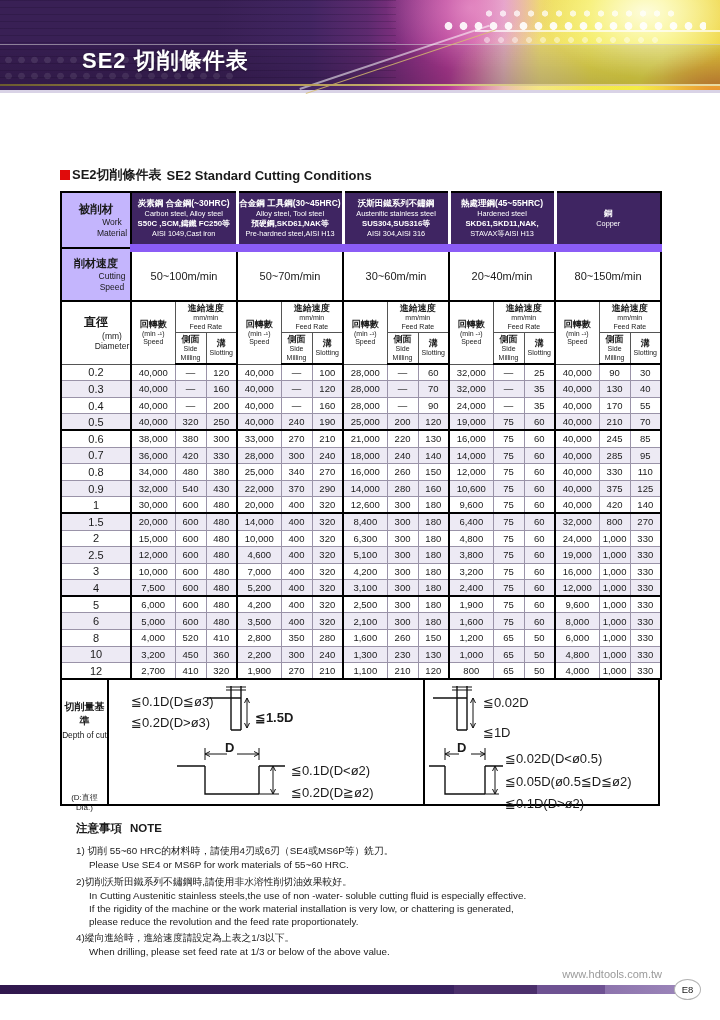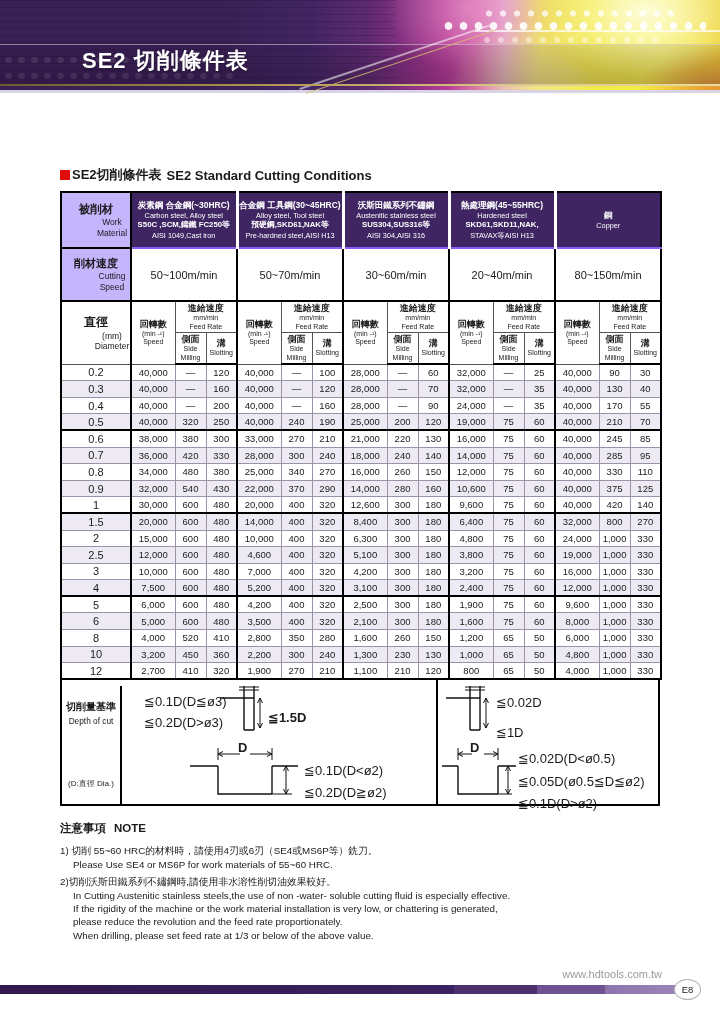--- a/index.html
+++ b/index.html
@@ -50,21 +50,21 @@
   table.cut { width:600px; margin-top:7px; border-collapse:collapse; table-layout:fixed;
     border:2px solid #000; font-size:9.5px; }
   col.c-dia { width:70px; } col.c-spd { width:44px; } col.c-sm { width:31px; }
   th,td { text-align:center; vertical-align:middle; }
 
   th.lbl { background:#c4b5fd; border:2px solid #000; font-weight:normal; }
   th.lbl .l-zh { display:block; font-size:11px; font-weight:bold; }
   th.lbl .l-en { display:block; font-size:8.5px; white-space:pre-line; line-height:1.25;padding-left:32px; }
   tr.materials th.lbl .l-zh { font-size:11.5px; }
 
-  th.mat { background:#3f2562; color:#fff; border-left:3px solid #fff; border-bottom:2px solid #8b5cf6;
+  th.mat { background:#3f2562; color:#fff; border-left:3px solid #fff; border-bottom:8px solid #8b5cf6;
            border-top:2px solid #000; height:56px; padding:2px 0; font-weight:normal; }
   th.mat.mat0 { border-left:2px solid #000; }
   th.mat span { display:block; line-height:1.3; white-space:nowrap; }
   .m-zh  { font-size:8.5px; font-weight:bold; }
   .m-en  { font-size:7.3px; }
   .m-zh2 { font-size:7.8px; font-weight:bold; }
 
   tr.speedrow td { height:53px; font-size:11px; border:2px solid #000; background:#fff; }
   tr.speedrow th.lbl { border:2px solid #000; }
 
@@ -78,40 +78,40 @@
 
   tbody td { height:16.6px; border:1px solid #9a93a8; font-size:9.5px; }
   tbody td.dia { font-size:11px; border-right:2px solid #000; border-left:2px solid #000; background:#fff; }
   tbody td.group-start { border-left:2px solid #000; }
   tbody tr:nth-child(even) td { background:#edeaf4; }
   tbody tr:nth-child(even) td.dia { background:#edeaf4; }
   tbody tr.thick-after td { border-bottom:2px solid #000; }
 
   
   .depth-row { display:flex; width:600px; height:126px; border:2px solid #000; border-top:none; background:#fff; }
-  .depth-label { width:60px; border-right:2px solid #000; text-align:center; padding-top:14px;margin-top:6px; }
+  .depth-label { width:47px; border-right:2px solid #000; text-align:center; padding-top:20px; }
   .depth-label .d-zh { display:block; font-size:10px; font-weight:bold; }
   .depth-label .d-en { display:block; font-size:8.3px; margin-top:2px; }
   .depth-label .d-note { display:block; font-size:8px; margin-top:52px; }
   .panel { position:relative; }
   .panel-a { width:316px; border-right:2px solid #000; }
   .panel-b { flex:1; }
   .panel span { position:absolute; font-size:13px; white-space:nowrap; }
   .panel svg { position:absolute; }
   .pa-limits  { left:22px; top:12px; line-height:1.6; }
   .pa-depth   { left:146px; top:30px; font-weight:bold; }
   .pa-d       { left:116px; top:60px; font-weight:bold; }
   .pa-slot-l  { left:182px; top:80px; line-height:1.7; }
   .pb-limits  { left:58px;  top:8px;  line-height:2.3; }
   .pb-d       { left:32px;  top:60px; font-size:8.5px; font-weight:bold; }
   .pb-slot-l  { left:80px;  top:68px; font-size:8.6px; line-height:1.72; }
   .lim2 { display:block; position:static !important; }
 
   
-  .notes { margin-top:15px; width:610px; }
+  .notes { margin-top:15px; width:610px;margin-left:16px; }
   .notes-title { font-size:11.5px; font-weight:bold; margin-bottom:9px; }
   .notes-title .nt-en { margin-left:8px; font-weight:bold; }
   .note-zh { font-size:9.8px; margin-top:3.5px; }
   .note-en { font-size:9.8px; margin-left:13px; margin-top:1px; white-space:pre-line; line-height:1.3; }
 
   
   .site-url { position:absolute; right:58px; bottom:40px; color:#9a9a9a; font-size:11px; }
   .footer-bar { position:absolute; left:0; bottom:26px; height:9px; width:688px;
     background:linear-gradient(90deg,#31184e 0%,#3a2260 66%,#3a2260 66%,#4b2f6b 66%,#4b2f6b 78%,#6e5292 78%,#6e5292 88%,#8d74ad 88%,#9c86ba 100%); }
   .page-badge { position:absolute; right:19px; bottom:20px; width:27px; height:21px; border:1px solid #b3b3b3;
@@ -744,20 +744,21 @@
       </div>
       <div class="note">
         <div class="note-zh">2)切削沃斯田鐵系列不鏽鋼時,請使用非水溶性削切油效果較好。</div>
         <div class="note-en">In Cutting Austenitic stainless steels,the use of non -water- soluble cutting fluid is especially effective.</div>
       </div>
       <div class="note">
         <div class="note-en">If the rigidity of the machine or the work material installation is very low, or chattering is generated,
 please reduce the revolution and the feed rate proportionately.</div>
       </div>
       <div class="note">
+        <div class="note-zh">4)縱向進給時，進給速度請設定為上表之1/3以下。</div>
         <div class="note-en">When drilling, please set feed rate at 1/3 or below of the above value.</div>
       </div>
     </section>
   </main>
 
   <div class="site-url">www.hdtools.com.tw</div>
   <div class="footer-bar"></div>
   <div class="page-badge">E8</div>
 
 </div>

